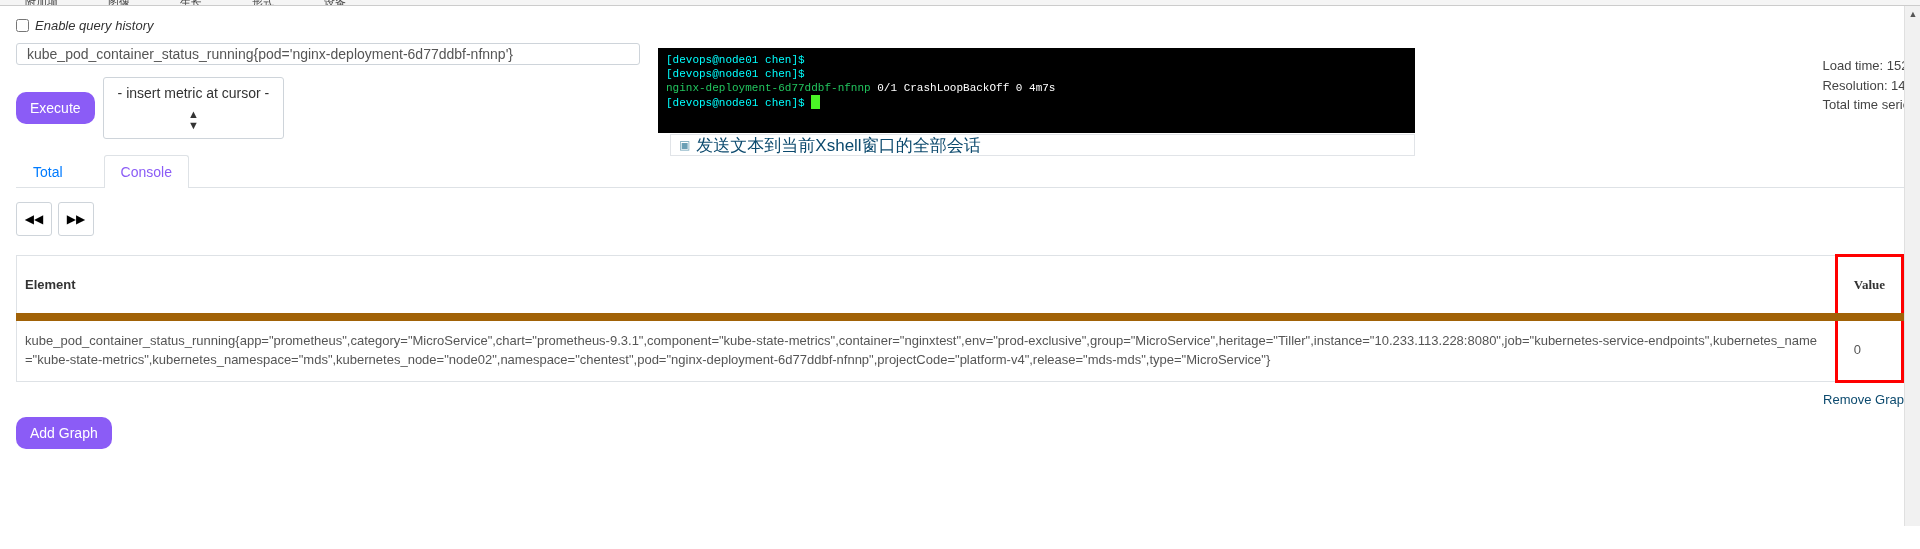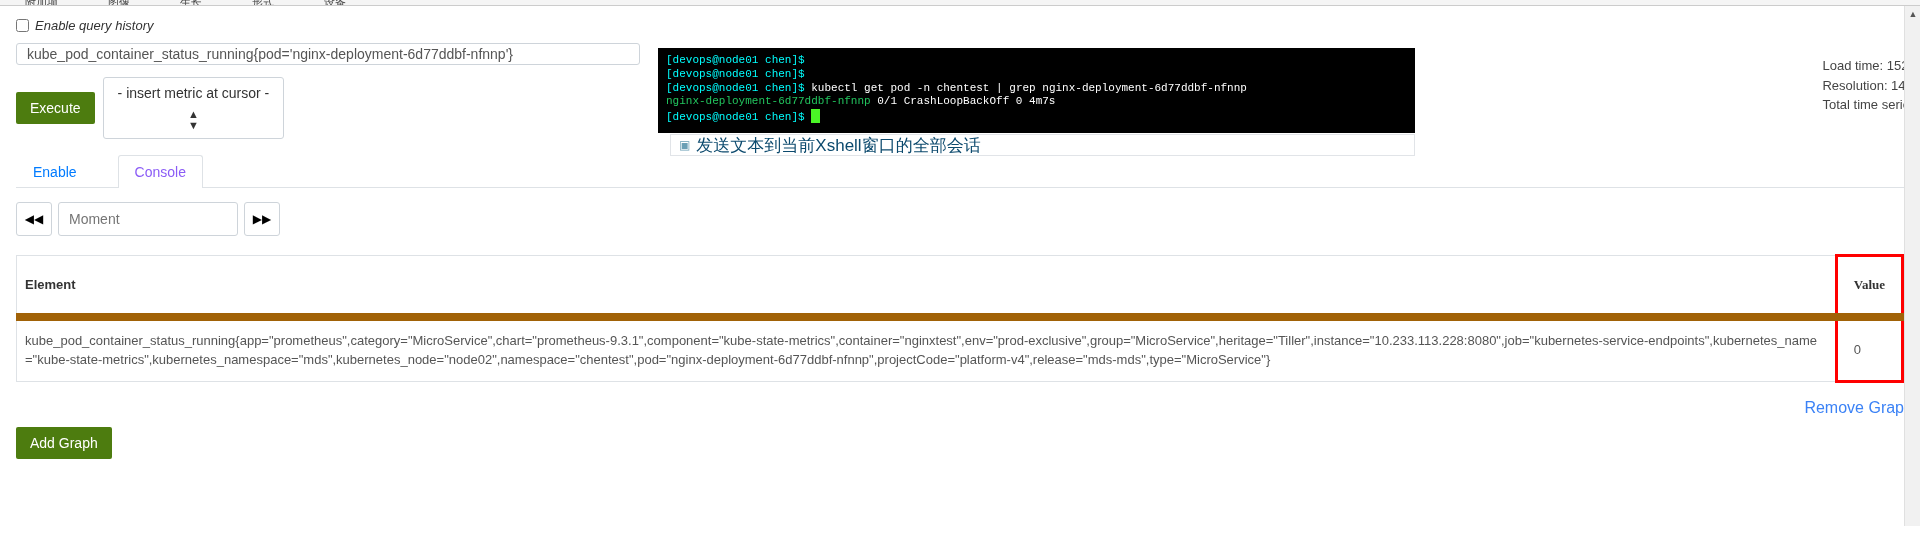--- a/index.html
+++ b/index.html
@@ -58,26 +58,26 @@
       color: #555;
       margin-bottom: 12px;
     }
     .action-row {
       display: flex;
       gap: 8px;
       align-items: center;
       margin-bottom: 16px;
     }
     .btn-primary {
-      background: #4d7c0f;
+      background: #8b5cf6;
       color: #fff;
       border: none;
       padding: 8px 14px;
       font-size: 14px;
-      border-radius: 2px;
+      border-radius: 10px;
       cursor: pointer;
     }
     .dropdown-select {
       border: 1px solid #ced4da;
       padding: 7px 14px;
       font-size: 14px;
       border-radius: 3px;
       background: #fff;
       display: flex;
       align-items: center;
@@ -225,23 +225,23 @@
     .value-highlight {
       border: 3px solid #ff0000;
       padding: 0;
     }
     .value-cell-inner {
       padding: 10px 8px;
     }
     .remove-link {
       display: block;
       text-align: right;
-      color: #3b82f6;
-      font-size: 16px;
-      margin: 16px 0 10px 0;
+      color: #0c4a6e;
+      font-size: 13px;
+      margin: 9px 0 10px 0;
       cursor: pointer;
     }
     .scrollbar-track-v {
       position: absolute;
       right: 0;
       top: 0;
       width: 16px;
       height: 100%;
       background: #f1f1f1;
       border-left: 1px solid #e0e0e0;
@@ -279,48 +279,46 @@
 
   <div class="stats-panel">
     <div>Load time: 152m</div>
     <div>Resolution: 14s</div>
     <div>Total time series:</div>
   </div>
 
   <div class="terminal-popup">
     <span class="terminal-line"><span class="term-brace">[</span><span class="term-user">devops@node01 chen</span><span class="term-brace">]$</span></span>
     <span class="terminal-line"><span class="term-brace">[</span><span class="term-user">devops@node01 chen</span><span class="term-brace">]$</span></span>
-    <span class="terminal-line"><span class="term-brace">[</span><span class="term-user">devops@node01 chen</span><span class="term-brace">]$</span><span class="term-cmd"> kubectl get pod  -n chentest | grep nginx-deployment-6d77ddbf-nfnnp</span></span>
     <span class="terminal-line"><span class="term-red">nginx-deployment-6d77ddbf-nfnnp</span><span class="term-cmd">    0/1     CrashLoopBackOff   0          4m7s</span></span>
     <span class="terminal-line"><span class="term-brace">[</span><span class="term-user">devops@node01 chen</span><span class="term-brace">]$</span> <span class="cursor-block"></span></span>
   </div>
 
   <div class="extra-popup">
     <span class="extra-icon">▣</span>
     <span class="extra-text">发送文本到当前Xshell窗口的全部会话</span>
   </div>
 
   <div class="action-row">
     <button class="btn-primary">Execute</button>
     <div class="dropdown-select">
       <span>- insert metric at cursor -</span>
       <span class="caret-icon">▲<br>▼</span>
     </div>
   </div>
 
   <div class="tabs">
-    <div class="tab">Enable</div>
+    <div class="tab">Total</div>
     <div class="tab active">Console</div>
   </div>
 
   <div class="controls-row">
     <button class="pager-btn">
       <span>◀◀</span>
     </button>
-    <input class="moment-input" placeholder="Moment" style="">
     <button class="pager-btn">
       <span>▶▶</span>
     </button>
   </div>
 
   <table class="result-table">
     <thead>
       <tr>
         <th>Element</th>
         <th class="value-col value-highlight">

